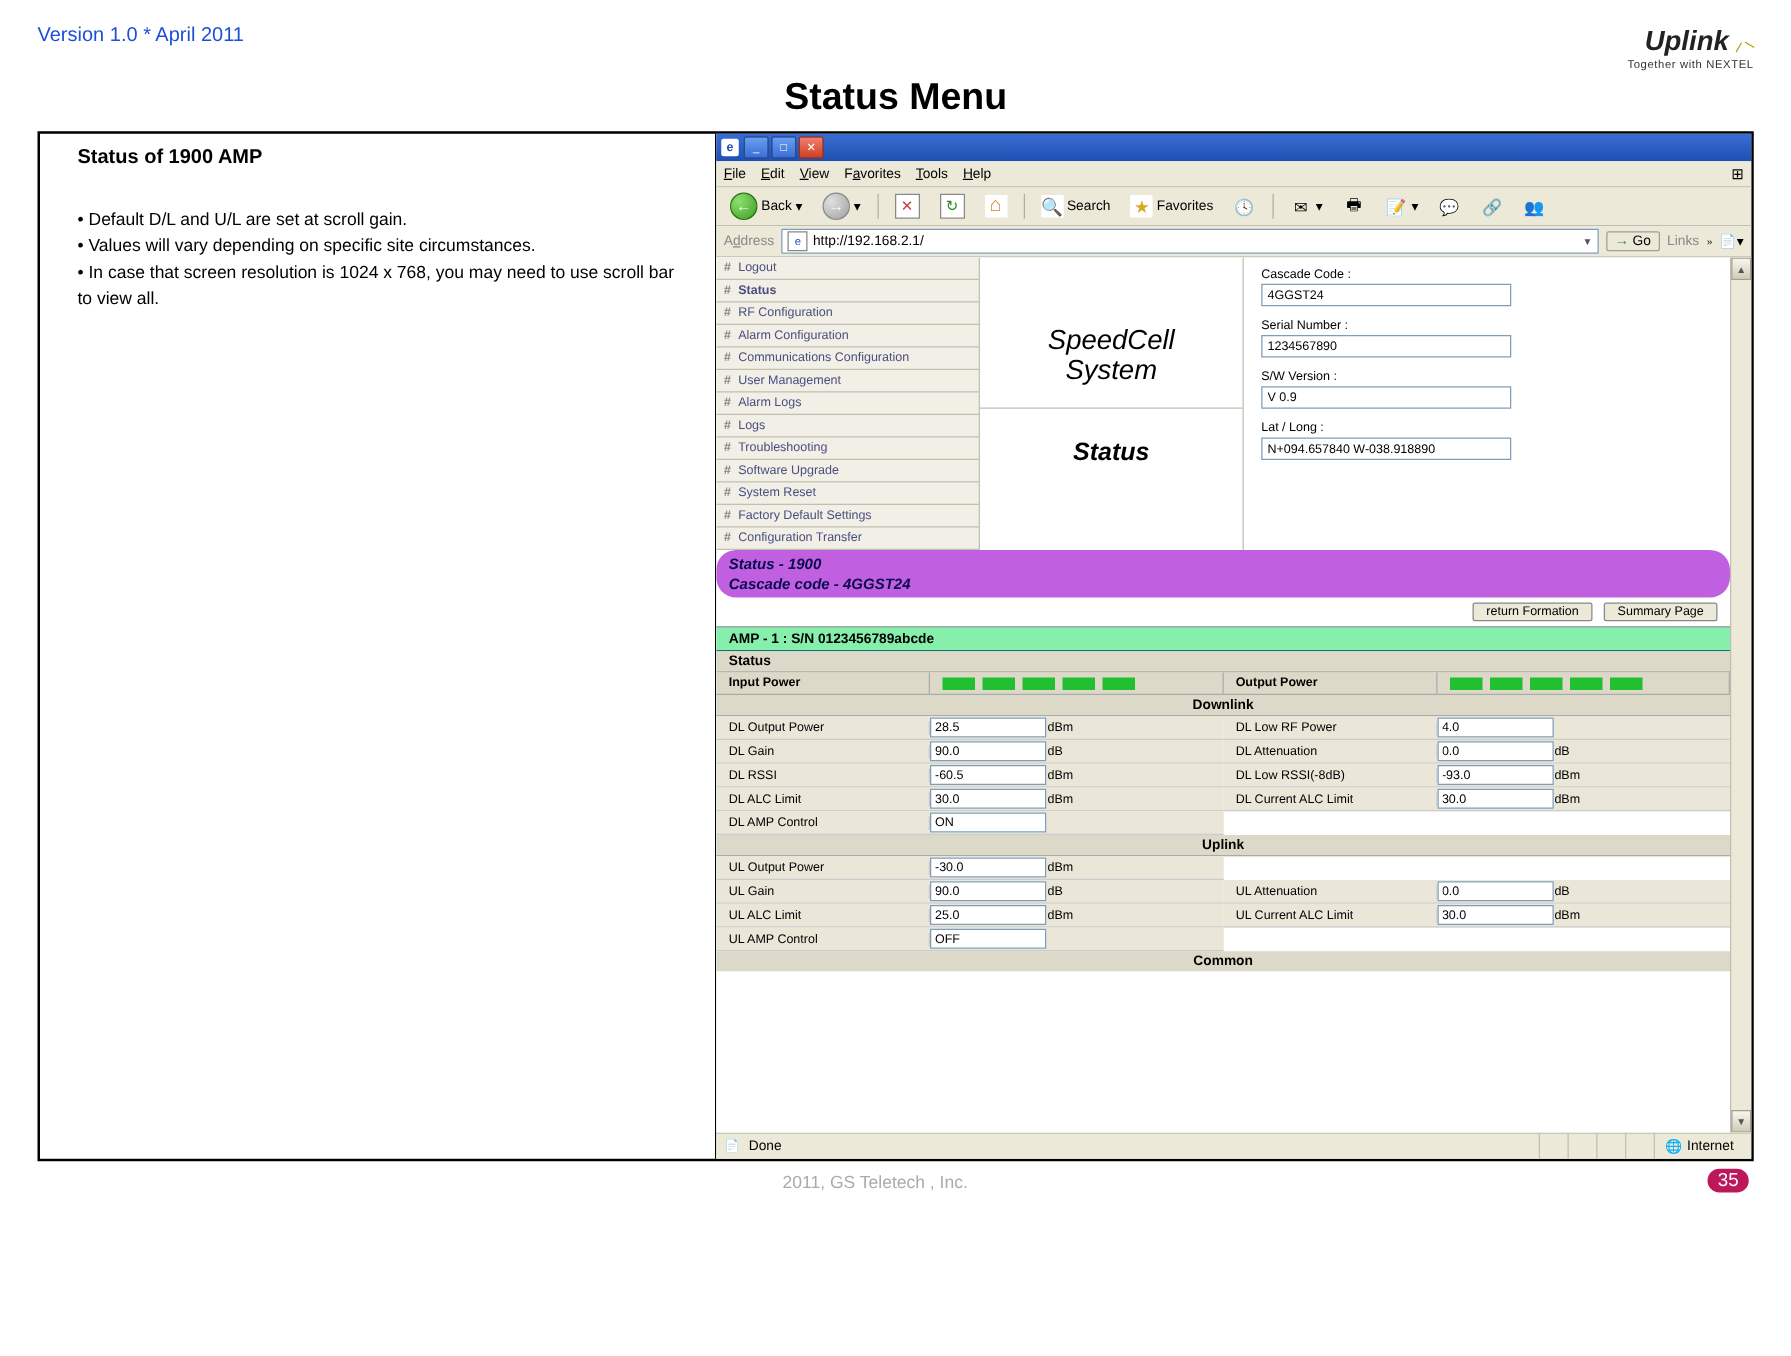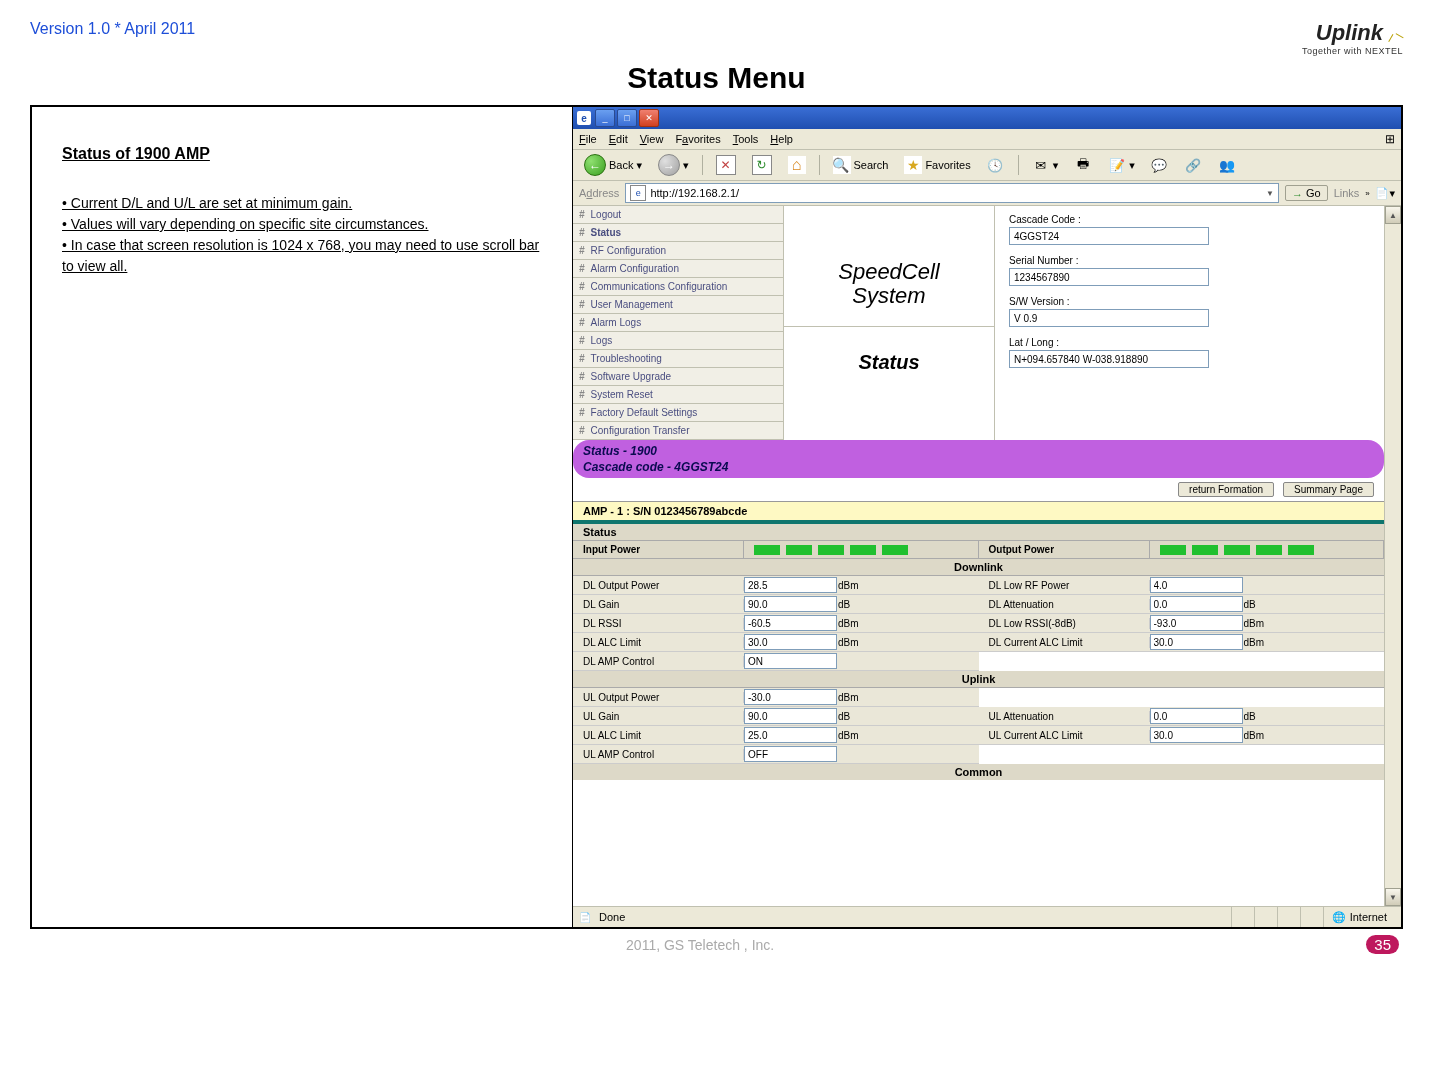--- a/index.html
+++ b/index.html
@@ -10,21 +10,21 @@
     width: 1373px;
   }
   .version-text { color: #1d4ed8; font-size: 16px; text-align: right; }
   .header-row { display: flex; justify-content: space-between; align-items: flex-start; }
   .sprint-logo { text-align: right; }
   .sprint-logo .brand { font-size: 22px; font-style: italic; font-weight: bold; color: #222; position: relative; }
   .sprint-logo .fan { color: #b79f00; font-size: 18px; display: inline-block; transform: rotate(-15deg); margin-left: 2px; vertical-align: top; }
   .sprint-logo .tag { font-size: 9px; color: #333; letter-spacing: 0.5px; }
   .page-title { text-align: center; font-size: 30px; font-weight: bold; font-family: Arial, sans-serif; margin: 5px 0 10px 0; }
   .main-box { border: 2px solid #000; display: flex; height: 820px; }
-  .left-col { width: 540px; padding: 38px 30px; box-sizing: border-box; text-decoration: underline; }
+  .left-col { width: 540px; padding: 10px 30px; box-sizing: border-box; }
   .section-head { font-weight: bold; font-size: 16px; margin-bottom: 30px; }
   .bullets { font-size: 14px; line-height: 1.5; }
   .right-col { flex: 1; position: relative; border-left: 1px solid #000; }
 
   
   .ie-window { width: 100%; height: 100%; display: flex; flex-direction: column; font-family: Tahoma, sans-serif; font-size: 11px; }
   .titlebar { background: linear-gradient(#3a6ed5,#1f4fb0); color: #fff; height: 22px; display: flex; align-items: center; padding: 0 4px; }
   .titlebar .ie-icon { width: 14px; height: 14px; background: #fff; border-radius: 2px; margin-right: 4px; display: inline-flex; align-items: center; justify-content: center; color: #1f4fb0; font-weight: bold; font-size: 10px; }
   .titlebar .title-text { flex: 1; }
   .titlebar .winbtns { display: flex; gap: 2px; }
@@ -75,21 +75,21 @@
   .brand-col .page-label { font-size: 20px; font-weight: bold; font-style: italic; padding: 24px 0; border-top: 1px solid #c0c0b0; width: 100%; text-align: center; }
   .info-col { flex: 1; padding: 8px 14px; display: flex; flex-direction: column; gap: 10px; }
   .info-field .lbl { font-size: 10px; margin-bottom: 2px; }
   .info-field input { width: 190px; height: 16px; border: 1px solid #7f9db9; font-size: 10px; padding: 0 4px; font-family: inherit; }
 
   .purple-bar { background: #c060e0; padding: 4px 10px; border-radius: 16px; }
   .purple-bar .line1 { font-weight: bold; font-size: 12px; color: #0a0a50; font-style: italic; }
   .purple-bar .line2 { font-weight: bold; font-size: 12px; color: #0a0a50; font-style: italic; margin-top: 2px; }
   .btn-row { text-align: right; padding: 4px 10px; }
   .btn-row button { font-size: 10px; padding: 1px 10px; margin-left: 6px; background: #ece9d8; border: 1px solid #888; border-radius: 2px; font-family: inherit; }
-  .amp-header { background: #fef9c3; font-weight: bold; font-size: 11px; padding: 3px 10px; border-top: 1px solid #999; border-bottom: 4px solid #0f766e; }
+  .amp-header { background: #86efac; font-weight: bold; font-size: 11px; padding: 3px 10px; border-top: 1px solid #999; border-bottom: 1px solid #0f766e; }
   .sub-header { background: #ddd9c8; font-weight: bold; font-size: 11px; padding: 2px 10px; border-bottom: 1px solid #aaa; }
 
   .power-row { display: flex; background: #ddd9c8; font-size: 10px; border-bottom: 1px solid #aaa; }
   .power-row .cell-label { width: 150px; padding: 3px 10px; font-weight: bold; border-right: 1px solid #aaa; }
   .power-row .bars { flex: 1; display: flex; align-items: center; gap: 6px; padding: 3px 10px; border-right: 1px solid #aaa; }
   .bar { width: 26px; height: 10px; background: #20c030; }
   .section-title { background: #ddd9c8; text-align: center; font-weight: bold; font-size: 11px; padding: 2px; border-bottom: 1px solid #aaa; }
   .data-grid { display: flex; }
   .half { flex: 1; }
   .drow { display: flex; font-size: 10px; border-bottom: 1px solid #ccc; background: #eae7d8; height: 18px; align-items: center; }
@@ -112,21 +112,21 @@
     <div class="tag">Together with NEXTEL</div>
   </div>
 </div>
 
 <div class="page-title">Status Menu</div>
 
 <div class="main-box">
   <div class="left-col">
     <div class="section-head">Status of 1900 AMP</div>
     <div class="bullets">
-      <div>•   Current D/L and U/L are set at minimum gain.</div>
+      <div>•   Default D/L and U/L are set at scroll gain.</div>
       <div style="text-align:justify">• Values will vary depending on specific site circumstances.</div>
       <div>•  In case that screen resolution is 1024 x 768, you may need to use scroll bar to view all.</div>
     </div>
   </div>
 
   <div class="right-col">
     <div class="ie-window">
 
       <div class="titlebar">
         <span class="ie-icon">e</span>

